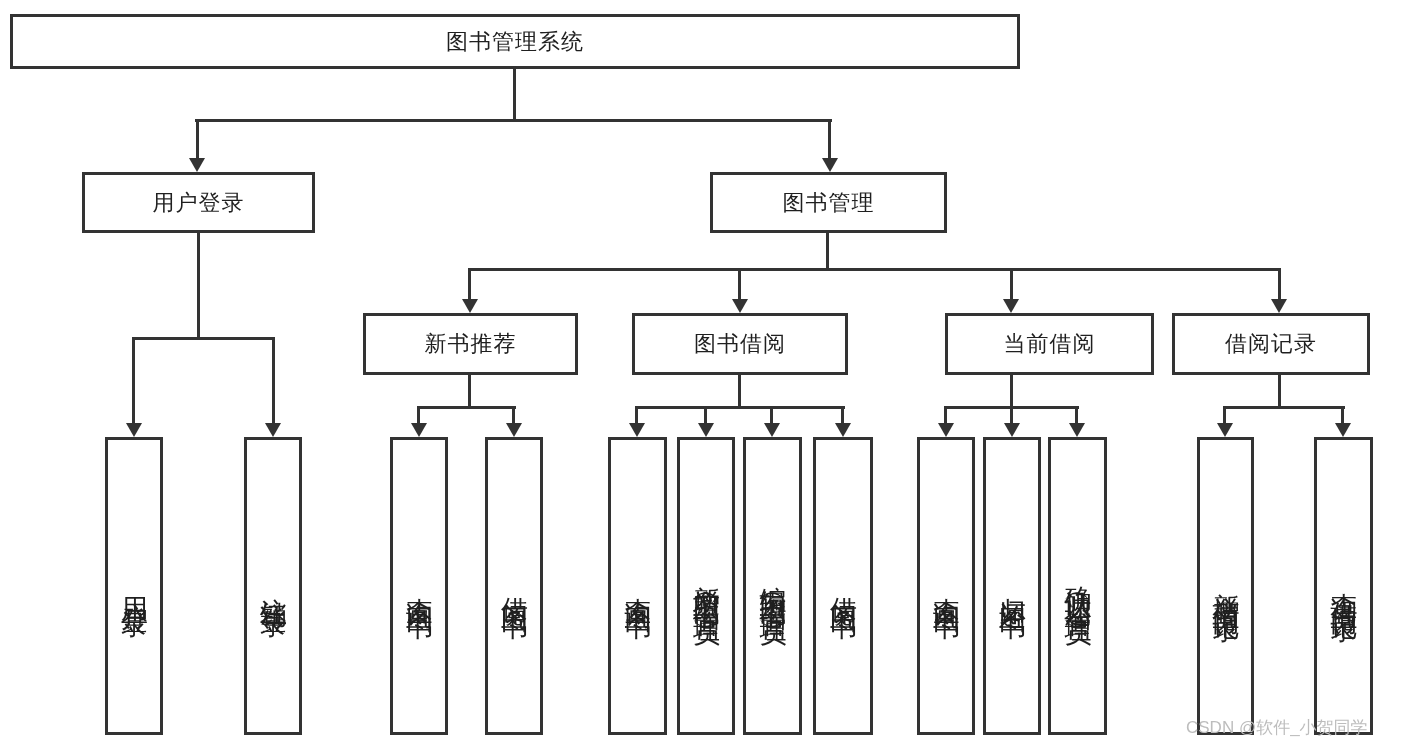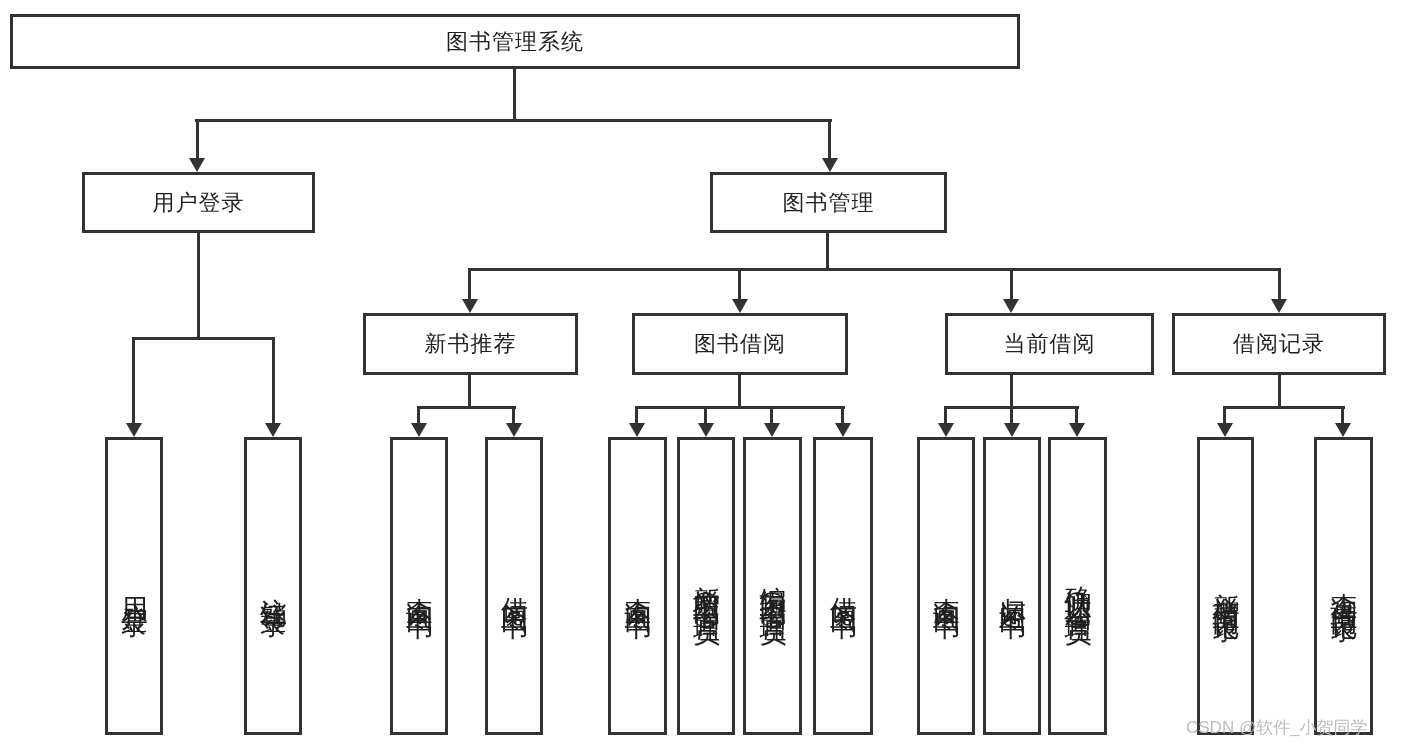--- a/index.html
+++ b/index.html
@@ -88,21 +88,21 @@
   <div class="vline" style="left:738px;top:268px;height:33px;"></div>
   <div class="arrow" style="left:732px;top:299px;"></div>
   <div class="vline" style="left:1010px;top:268px;height:33px;"></div>
   <div class="arrow" style="left:1003px;top:299px;"></div>
   <div class="vline" style="left:1278px;top:268px;height:33px;"></div>
   <div class="arrow" style="left:1271px;top:299px;"></div>
 
   <div class="box" style="left:632px;top:313px;width:216px;height:62px;">图书借阅</div>
   <div class="box" style="left:363px;top:313px;width:215px;height:62px;">新书推荐</div>
   <div class="box" style="left:905px;top:313px;width:209px;height:62px;margin-left:40px;">当前借阅</div>
-  <div class="box" style="left:1172px;top:313px;width:214px;height:62px;">借阅记录</div>
+  <div class="box" style="left:1172px;top:313px;width:198px;height:62px;">借阅记录</div>
 
   <div class="vline" style="left:468px;top:375px;height:34px;"></div>
   <div class="hline" style="left:417px;top:406px;width:99px;"></div>
   <div class="vline" style="left:417px;top:406px;height:19px;"></div>
   <div class="arrow" style="left:411px;top:423px;"></div>
   <div class="vline" style="left:512px;top:406px;height:19px;"></div>
   <div class="arrow" style="left:506px;top:423px;"></div>
 
   <div class="vline" style="left:738px;top:375px;height:34px;"></div>
   <div class="hline" style="left:635px;top:406px;width:210px;"></div>

